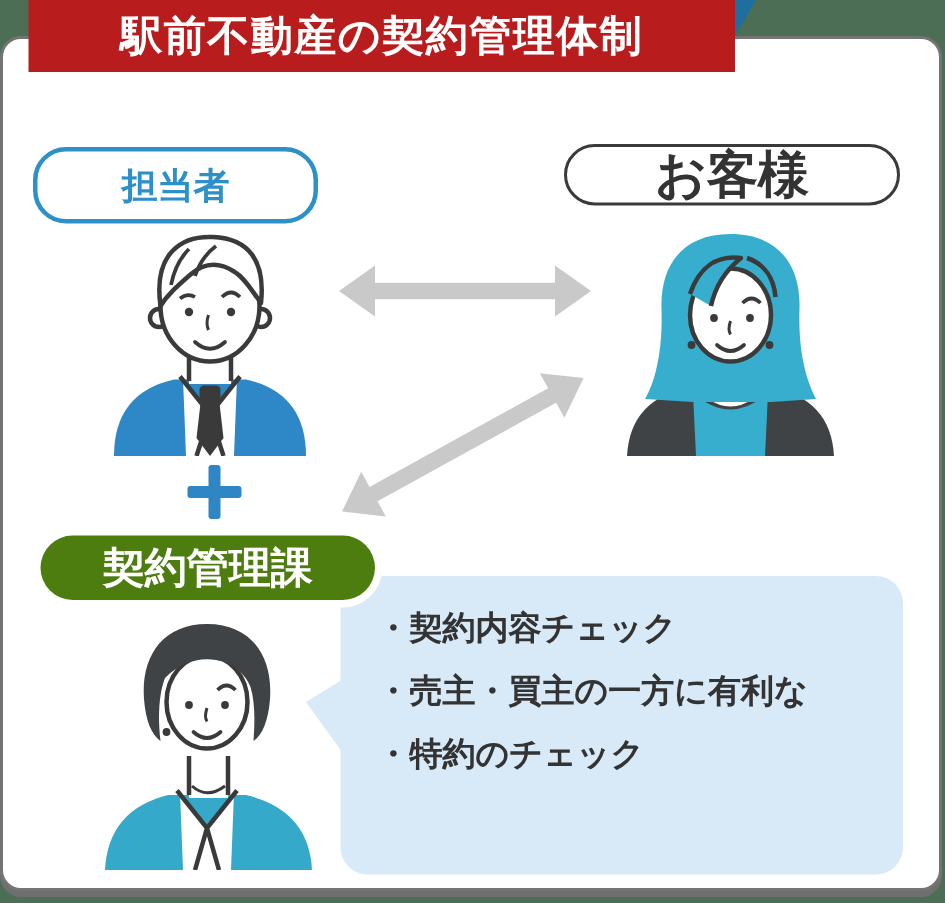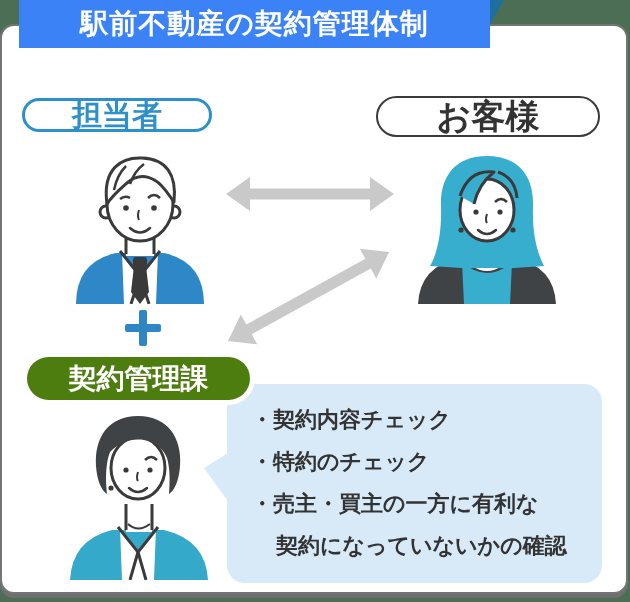--- a/index.html
+++ b/index.html
@@ -14,21 +14,21 @@
     position:absolute;left:0;top:24px;
     width:624px;height:566px;
     background:#ffffff;
     border:2px solid #747474;
     border-radius:14px;
     box-shadow:0 4px 0 #6F6F6F;
   }
   .ribbon{
     position:absolute;left:19px;top:0;
     width:471px;height:48px;
-    background:#3b82f6;
+    background:#b91c1c;
     display:flex;align-items:center;justify-content:center;
     z-index:6;
   }
   .ribbon-title{
     color:#ffffff;font-size:28px;font-weight:bold;letter-spacing:1px;
   }
   .ribbon-fold{
     position:absolute;left:490px;top:0;
     width:0;height:0;
     border-top:24px solid #1E6FA0;
@@ -38,22 +38,22 @@
   .pill{
     position:absolute;
     box-sizing:border-box;
     display:flex;align-items:center;justify-content:center;
     border-radius:22px;
     font-weight:bold;
     background:#ffffff;
     z-index:4;
   }
   .pill-staff{
-    left:22px;top:98px;width:190px;height:34px;
-    border:3px solid #2E90C8;color:#2E90C8;font-size:30px;
+    left:22px;top:98px;width:190px;height:51px;
+    border:3px solid #2E90C8;color:#2E90C8;font-size:24px;
   }
   .pill-customer{
     left:376px;top:96px;width:224px;height:41px;
     border:2px solid #3A3A3A;color:#333333;font-size:34px;
   }
   .pill-dept{
     left:27px;top:357px;width:223px;height:43px;
     background:#4d7c0f;color:#ffffff;font-size:28px;
     box-shadow:0 0 0 5px #ffffff;
     z-index:5;
@@ -179,23 +179,22 @@
     <div class="bar-v"></div>
   </div>
 
   <div class="pill pill-dept">
     <span>契約管理課</span>
   </div>
 
   <div class="bubble-tail"></div>
   <div class="bubble">
     <div class="bubble-line">・契約内容チェック</div>
+    <div class="bubble-line">・売主・買主の一方に有利な</div>
     <div class="bubble-line">・特約のチェック</div>
-    <div class="bubble-line">・売主・買主の一方に有利な</div>
-    <div class="bubble-line indent">契約になっていないかの確認</div>
   </div>
 
   <svg class="avatar avatar-dept" width="150" height="174" viewBox="0 0 150 174">
     <path d="M6,174 Q8,134 48,124 L100,124 Q142,134 144,174 Z" fill="#35A9C9"></path>
     <rect x="62" y="96" width="26" height="30" fill="#ffffff"></rect>
     <path d="M62,98 L62,124 M88,98 L88,124" stroke="#3A3A3A" stroke-width="3" fill="none"></path>
     <polygon points="56,122 74,144 92,122 90,174 58,174" fill="#ffffff"></polygon>
     <path d="M54,121 L74,146 L66,174" stroke="#3A3A3A" stroke-width="3" fill="none"></path>
     <path d="M94,121 L74,146 L82,174" stroke="#3A3A3A" stroke-width="3" fill="none"></path>
     <path d="M64,118 q10,9 22,0" stroke="#3A3A3A" stroke-width="2" fill="none"></path>

